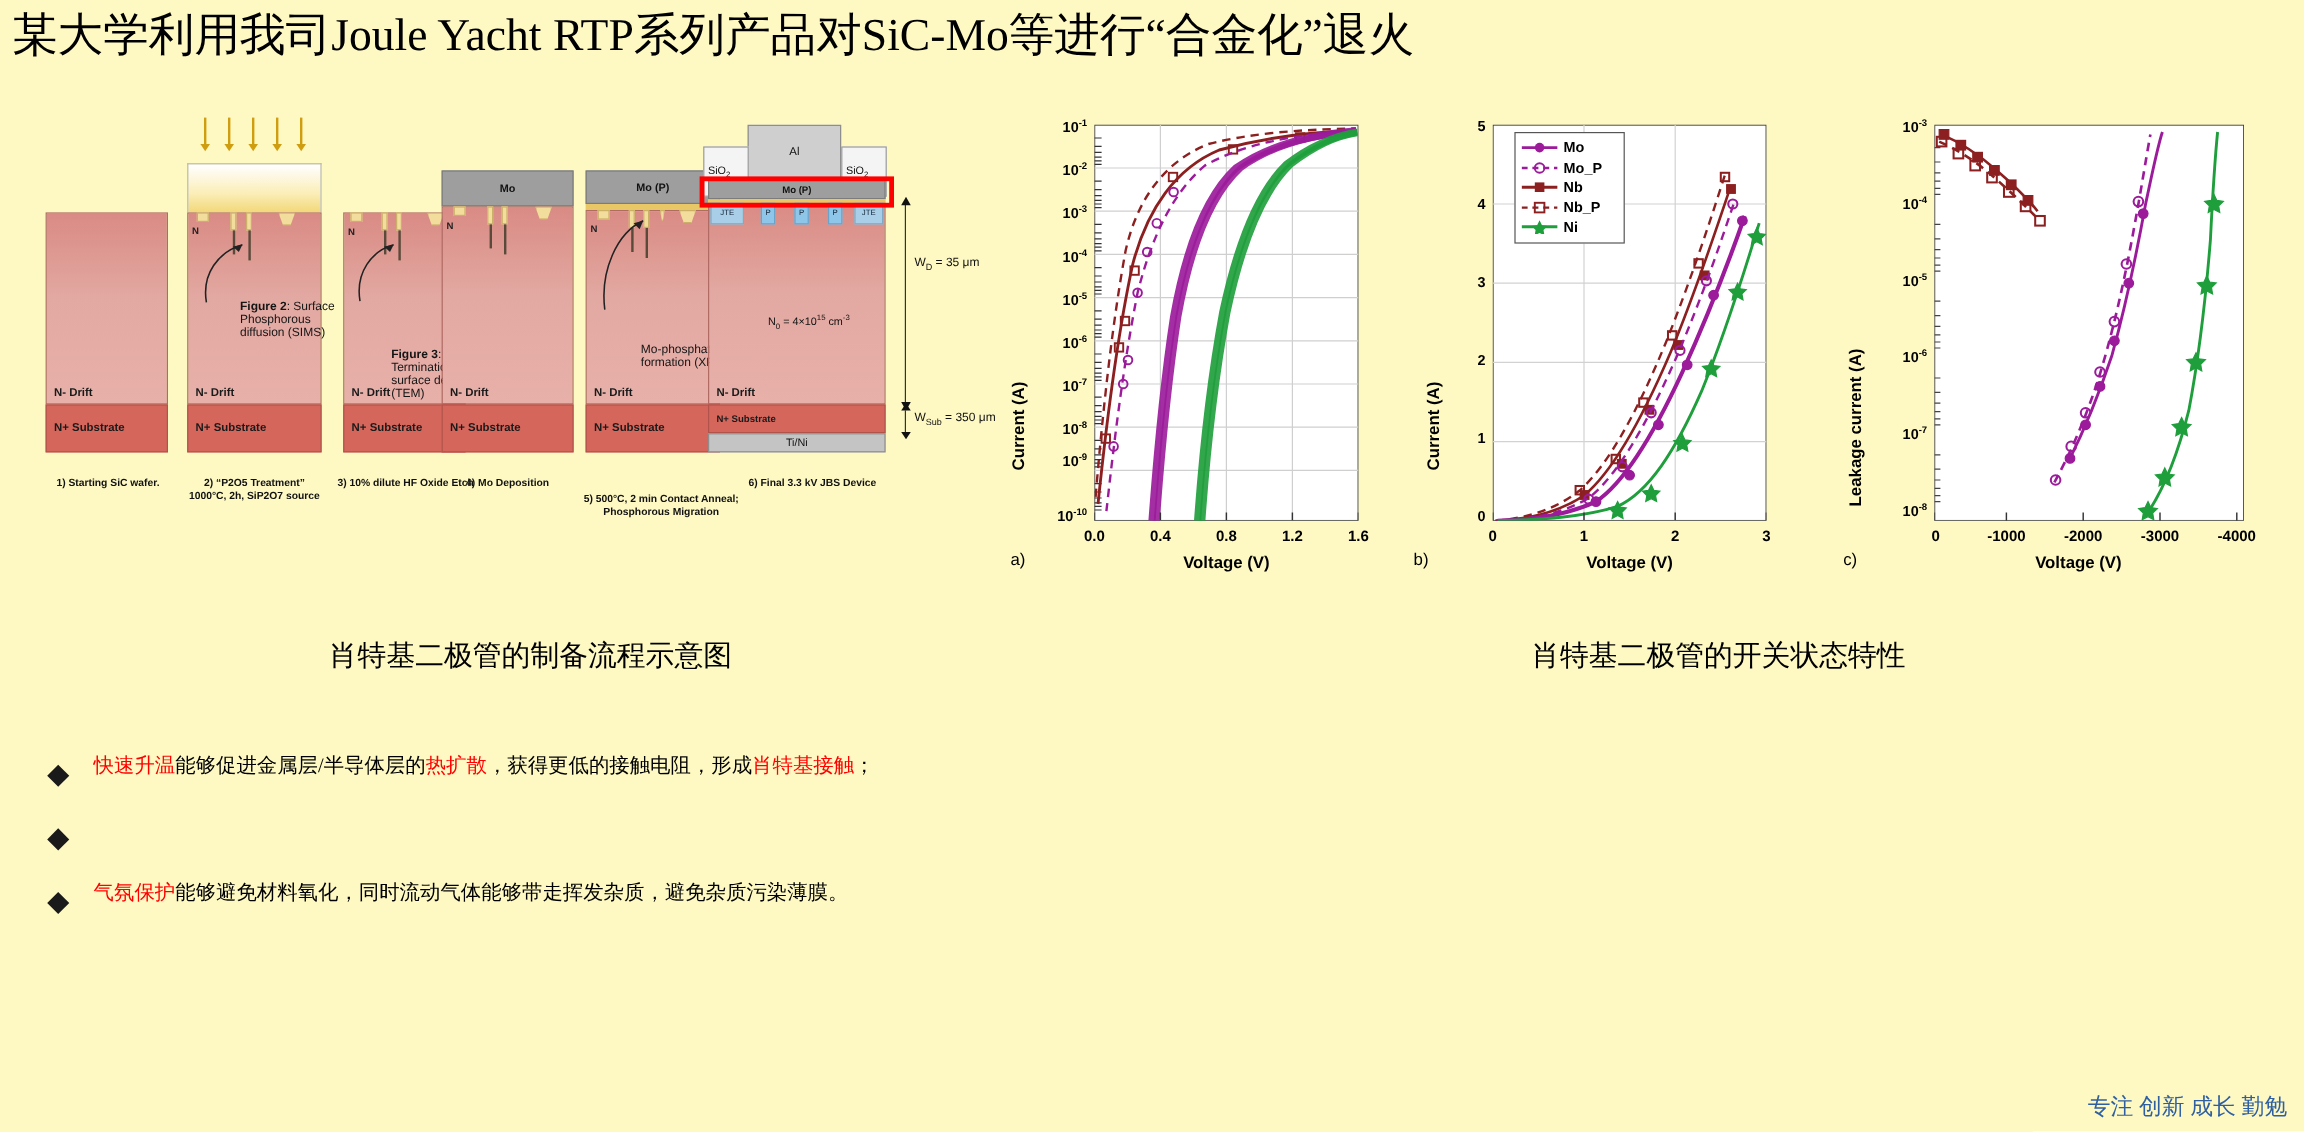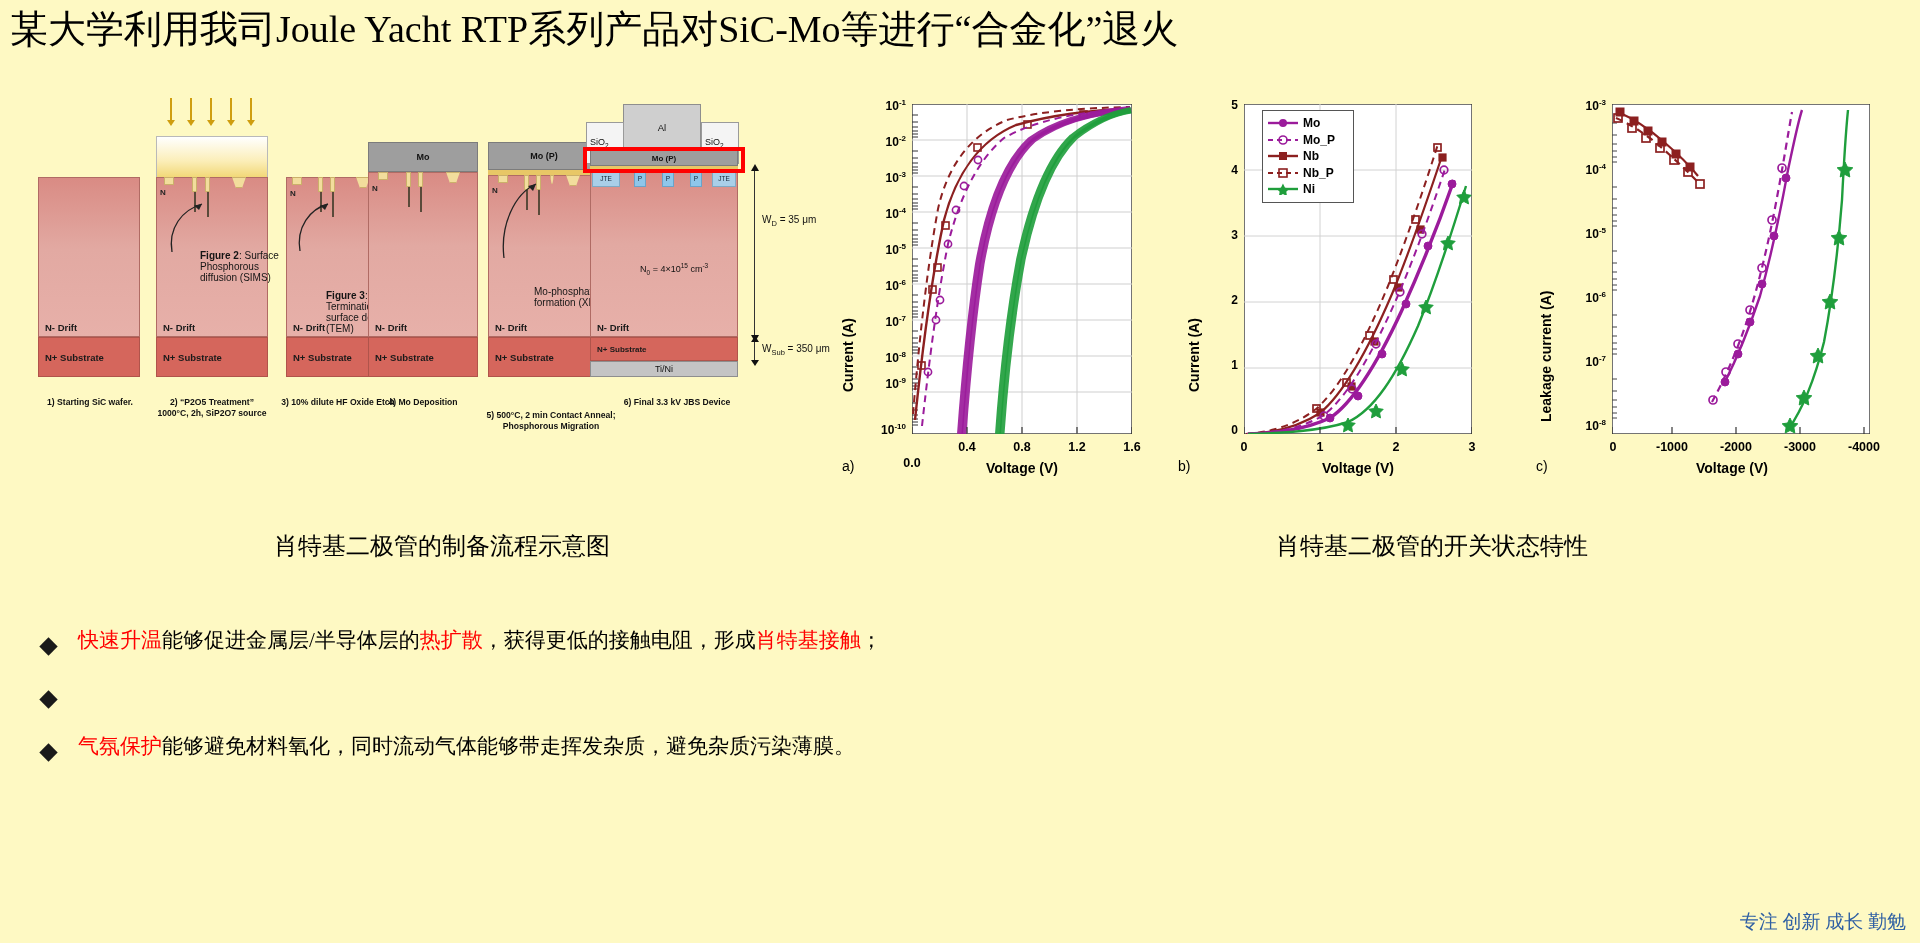--- a/index.html
+++ b/index.html
@@ -138,21 +138,21 @@
 
   
   .subcap {
     position:absolute; font-family:"Liberation Serif", serif;
     font-size:24px; color:#000; white-space:nowrap;
   }
 
   
   .bullet {
     position:absolute; font-family:Liberation Serif, serif;
-    font-size:21px; color:#000; white-space:nowrap;
+    font-size:17px; color:#000; white-space:nowrap;
   }
   .dia {
     position:absolute; width:13px; height:13px; background:#1a1a1a;
     transform: rotate(45deg);
   }
   .red { color:#ff0000; }
   .footer {
     position:absolute; right:14px; bottom:8px;
     font-family:"Liberation Serif", serif;
     font-size:19px; color:#2e5fa3; white-space:nowrap;
@@ -500,21 +500,21 @@
 
         <g stroke="#333" stroke-width="1.2">
           <line x1="0" y1="330" x2="0" y2="323"></line>
           <line x1="55" y1="330" x2="55" y2="323"></line>
           <line x1="110" y1="330" x2="110" y2="323"></line>
           <line x1="165" y1="330" x2="165" y2="323"></line>
           <line x1="220" y1="330" x2="220" y2="323"></line>
         </g>
       </svg>
 
-      <div class="xtl" style="left:62px;  top:364px; width:36px;">0.0</div>
+      <div class="xtl" style="left:62px;  top:348px; width:36px;">0.0</div>
       <div class="xtl" style="left:117px; top:348px; width:36px;">0.4</div>
       <div class="xtl" style="left:172px; top:348px; width:36px;">0.8</div>
       <div class="xtl" style="left:227px; top:348px; width:36px;">1.2</div>
       <div class="xtl" style="left:282px; top:348px; width:36px;">1.6</div>
       <div class="axtitle" style="left:110px; top:368px; width:160px;">Voltage (V)</div>
       <div class="plabel" style="left:10px; top:366px;">a)</div>
     </div>
 
     <div class="panel" style="left:340px; width:350px;">
       <div class="ytitle" style="left:14px; top:300px;">Current (A)</div>

